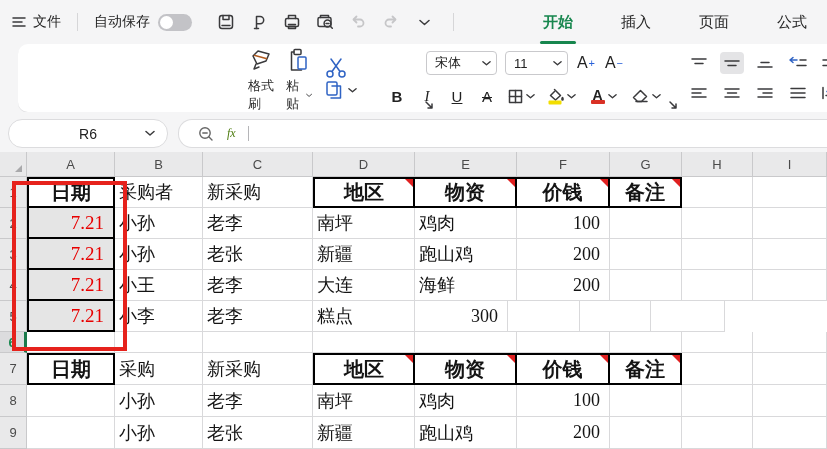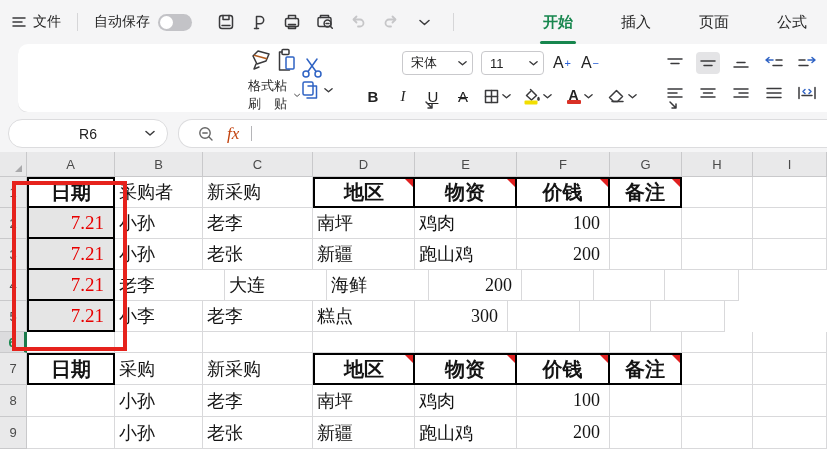--- a/index.html
+++ b/index.html
@@ -20,21 +20,21 @@
   .tabs{position:absolute;right:18px;top:0;height:44px;display:flex;align-items:center;gap:44px;}
   .tab{font-size:15px;color:#262626;cursor:pointer;position:relative;padding:2px 2px;}
   .tab.active{color:#17864e;font-weight:bold;}
   .tab.active::after{content:"";position:absolute;left:50%;transform:translateX(-50%);bottom:-10px;
                      width:36px;height:3px;border-radius:2px;background:#17864e;}
   
   .ribbon{position:absolute;top:44px;left:18px;width:809px;height:68px;background:#fff;
           border-radius:10px 0 0 10px;box-shadow:0 1px 0 #e2e2e4;display:flex;align-items:stretch;}
   .rgroup{display:flex;align-items:center;}
   .gsep{width:1px;background:#e4e4e6;margin:7px 0;}
-  .clip-group{margin-left:230px;display:flex;padding:6px 16px 4px 0;}
+  .clip-group{margin-left:230px;display:flex;gap:12px;padding:6px 16px 4px 0;}
   .vbtn{display:flex;flex-direction:column;align-items:center;justify-content:space-between;
         font-size:13px;color:#2a2a2a;cursor:pointer;gap:4px;padding-top:2px;}
   .withchev{display:flex;align-items:center;gap:2px;}
   .chev{width:9px;height:9px;}
   .cutcopy{display:flex;flex-direction:column;justify-content:space-between;padding:4px 0 6px 0;}
   .font-group{display:flex;flex-direction:column;justify-content:space-between;padding:7px 12px 6px 14px;}
   .frow{display:flex;align-items:center;gap:8px;}
   .combo{height:22px;border:1px solid #c9c9cc;border-radius:4px;background:#fff;display:flex;
          align-items:center;justify-content:space-between;padding:0 5px 0 8px;font-size:13px;color:#222;cursor:pointer;}
   .combo.fname{width:56px;}
@@ -48,21 +48,21 @@
   .abtn.active{background:#e4e4e6;}
   .expander{position:absolute;cursor:pointer;}
   
   .fbar{position:absolute;top:112px;left:0;width:827px;height:40px;background:#f5f5f6;}
   .namebox{position:absolute;left:8px;top:7px;width:158px;height:27px;background:#fff;border:1px solid #dcdcde;
            border-radius:14px;display:flex;align-items:center;justify-content:center;font-size:14px;color:#222;}
   .namebox .nb-chev{position:absolute;right:12px;top:10px;}
   .formulabox{position:absolute;left:178px;top:7px;width:649px;height:27px;background:#fff;
               border:1px solid #dcdcde;border-right:none;border-radius:14px 0 0 14px;
               display:flex;align-items:center;gap:12px;padding-left:18px;}
-  .fx{font-family:"Liberation Serif",serif;font-style:italic;font-size:17px;color:#c2410c;}
+  .fx{font-family:"Liberation Serif",serif;font-style:italic;font-size:12px;color:#4d7c0f;}
   .cursorline{width:1px;height:15px;background:#b5b5b8;}
   
   .sheet{position:absolute;top:152px;left:0;width:827px;height:297px;background:#fff;}
   .srow{display:flex;}
   .colhdr,.cornercell{background:#e9e9ea;border-right:1px solid #c9c9cb;border-bottom:1px solid #c9c9cb;
           box-sizing:border-box;display:flex;align-items:center;justify-content:center;
           font-size:13px;color:#4a4a4a;height:25px;cursor:pointer;}
   .cornercell{position:relative;}
   .cornercell::after{content:"";position:absolute;right:4px;bottom:4px;
           border-left:7px solid transparent;border-bottom:7px solid #a9a9ab;}
@@ -414,20 +414,21 @@
       <div class="cell" style="width: 102px;">新疆</div>
       <div class="cell" style="width: 102px;">跑山鸡</div>
       <div class="cell right" style="width: 93px;">200</div>
       <div class="cell" style="width: 72px;"></div>
       <div class="cell" style="width: 71px;"></div>
       <div class="cell" style="width: 74px;"></div>
     </div>
     <div class="srow" style="height: 31px;">
       <div class="rowhdr" style="width: 27px;">4</div>
       <div class="cell yellow redtext right boxed notop" style="width: 88px;">7.21</div>
+      <div class="cell" style="width: 88px;">小王</div>
       <div class="cell" style="width: 110px;">老李</div>
       <div class="cell" style="width: 102px;">大连</div>
       <div class="cell" style="width: 102px;">海鲜</div>
       <div class="cell right" style="width: 93px;">200</div>
       <div class="cell" style="width: 72px;"></div>
       <div class="cell" style="width: 71px;"></div>
       <div class="cell" style="width: 74px;"></div>
     </div>
     <div class="srow" style="height: 31px;">
       <div class="rowhdr" style="width: 27px;">5</div>

